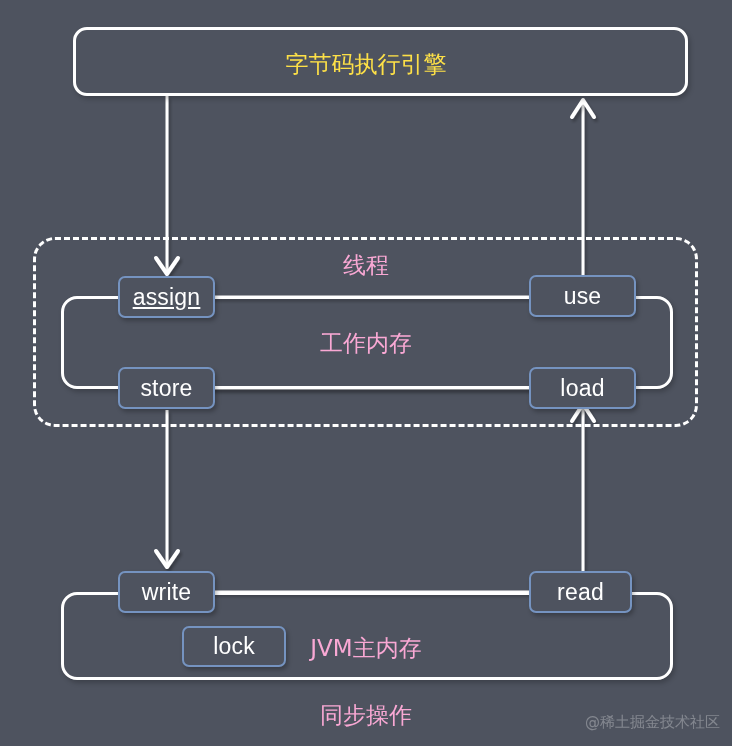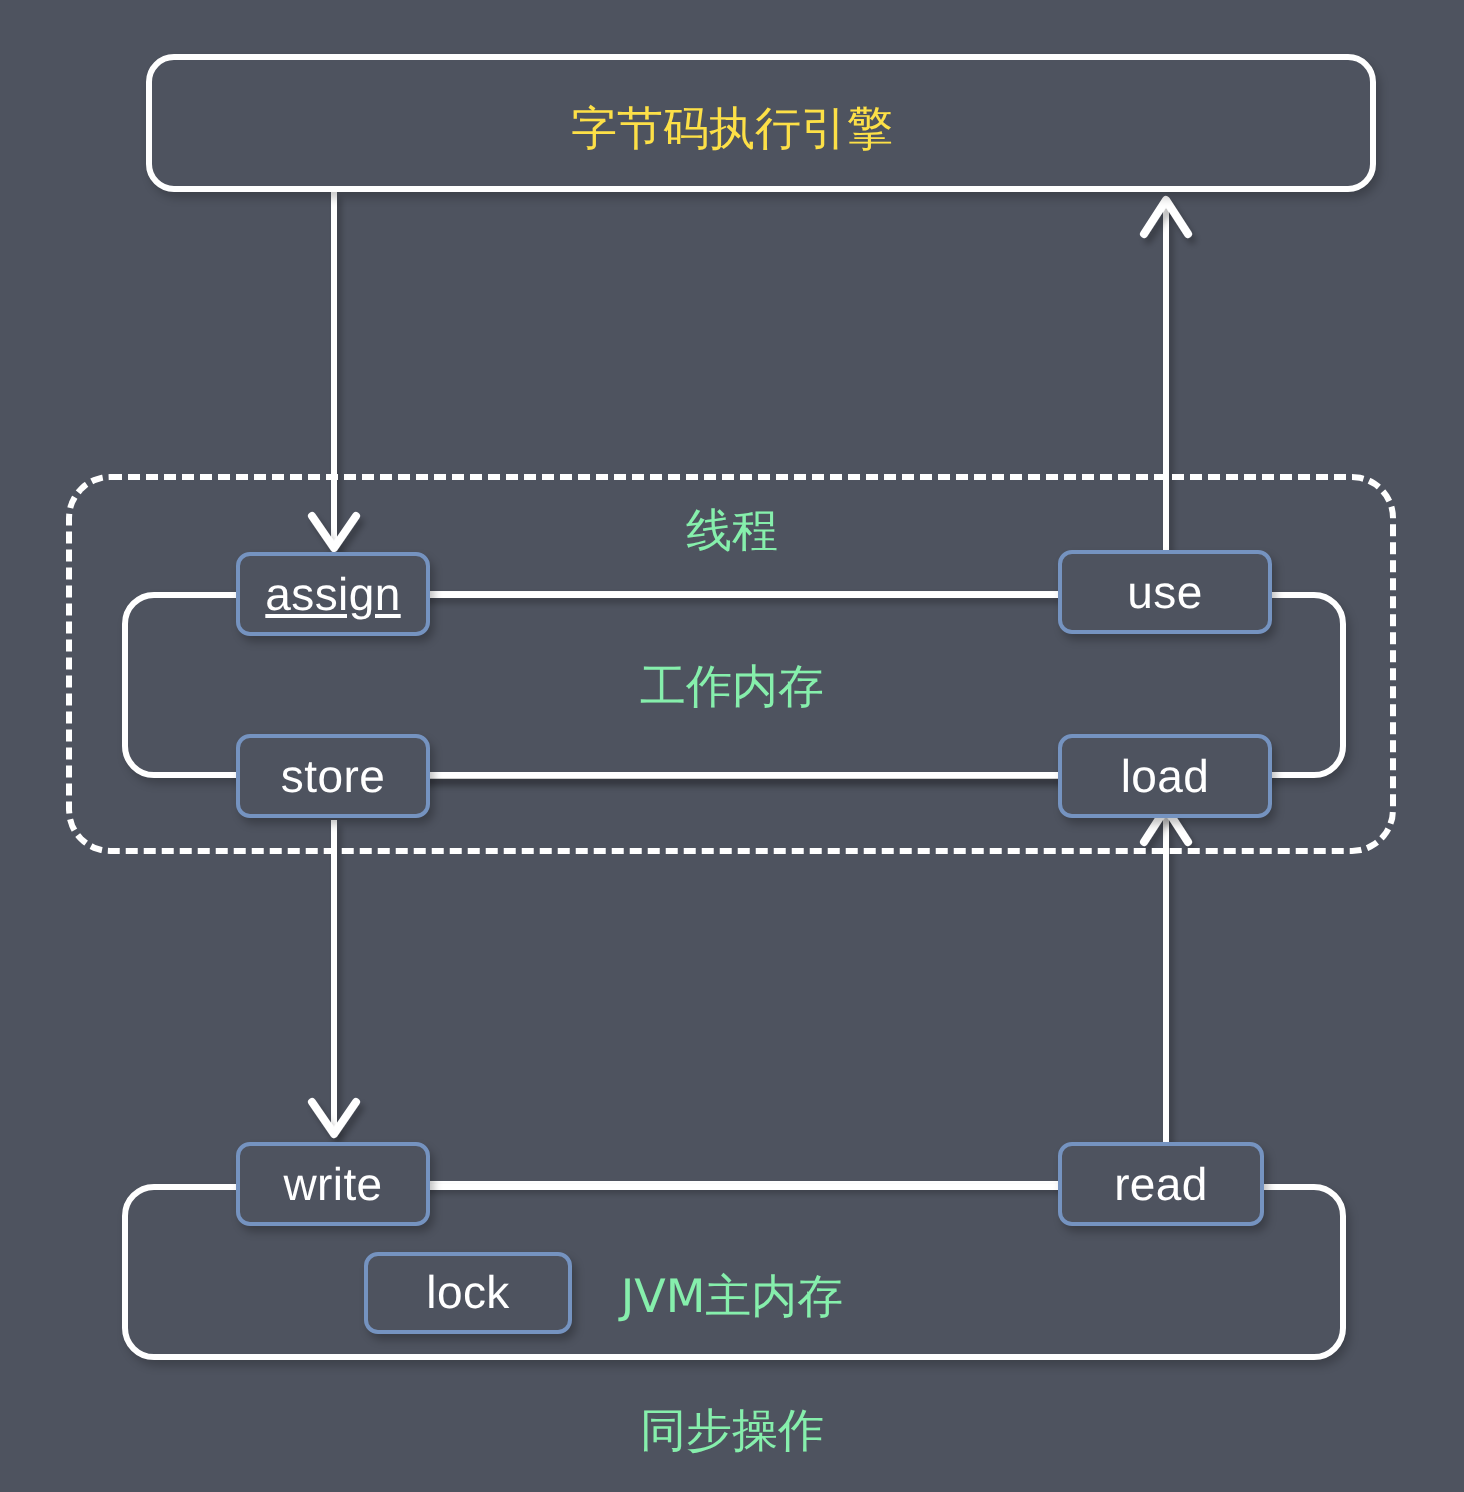--- a/index.html
+++ b/index.html
@@ -57,21 +57,21 @@
     position: absolute;
     box-sizing: border-box;
     border: 3px dashed #ffffff;
     border-radius: 22px;
     background: transparent;
     z-index: 1;
   }
   
   .label {
     position: absolute;
-    color: #86efac;
+    color: #f9a8d4;
     font-size: 23px;
     white-space: nowrap;
     z-index: 4;
   }
   .label.cn {
     font-family: "DejaVu Sans", "Liberation Sans", sans-serif;
     font-size: 23px;
   }
   .title-box-text {
     font-size: 24px;
@@ -143,14 +143,15 @@
   <div class="wbox" style="left:61px; top:592px; width:612px; height:88px;"></div>
   <div class="label cn" style="left:0; top:633px; width:732px; text-align:center;">JVM主内存</div>
 
   <div class="node" style="left:118px; top:571px; width:97px; height:42px;">write</div>
   <div class="node" style="left:529px; top:571px; width:103px; height:42px;">read</div>
 
   <div class="node" style="left:182px; top:626px; width:104px; height:41px;">lock</div>
 
   <div class="label cn" style="left:0; top:700px; width:732px; text-align:center;">同步操作</div>
 
+  <div class="watermark">@稀土掘金技术社区</div>
 
 </div>
 
 </body></html>

